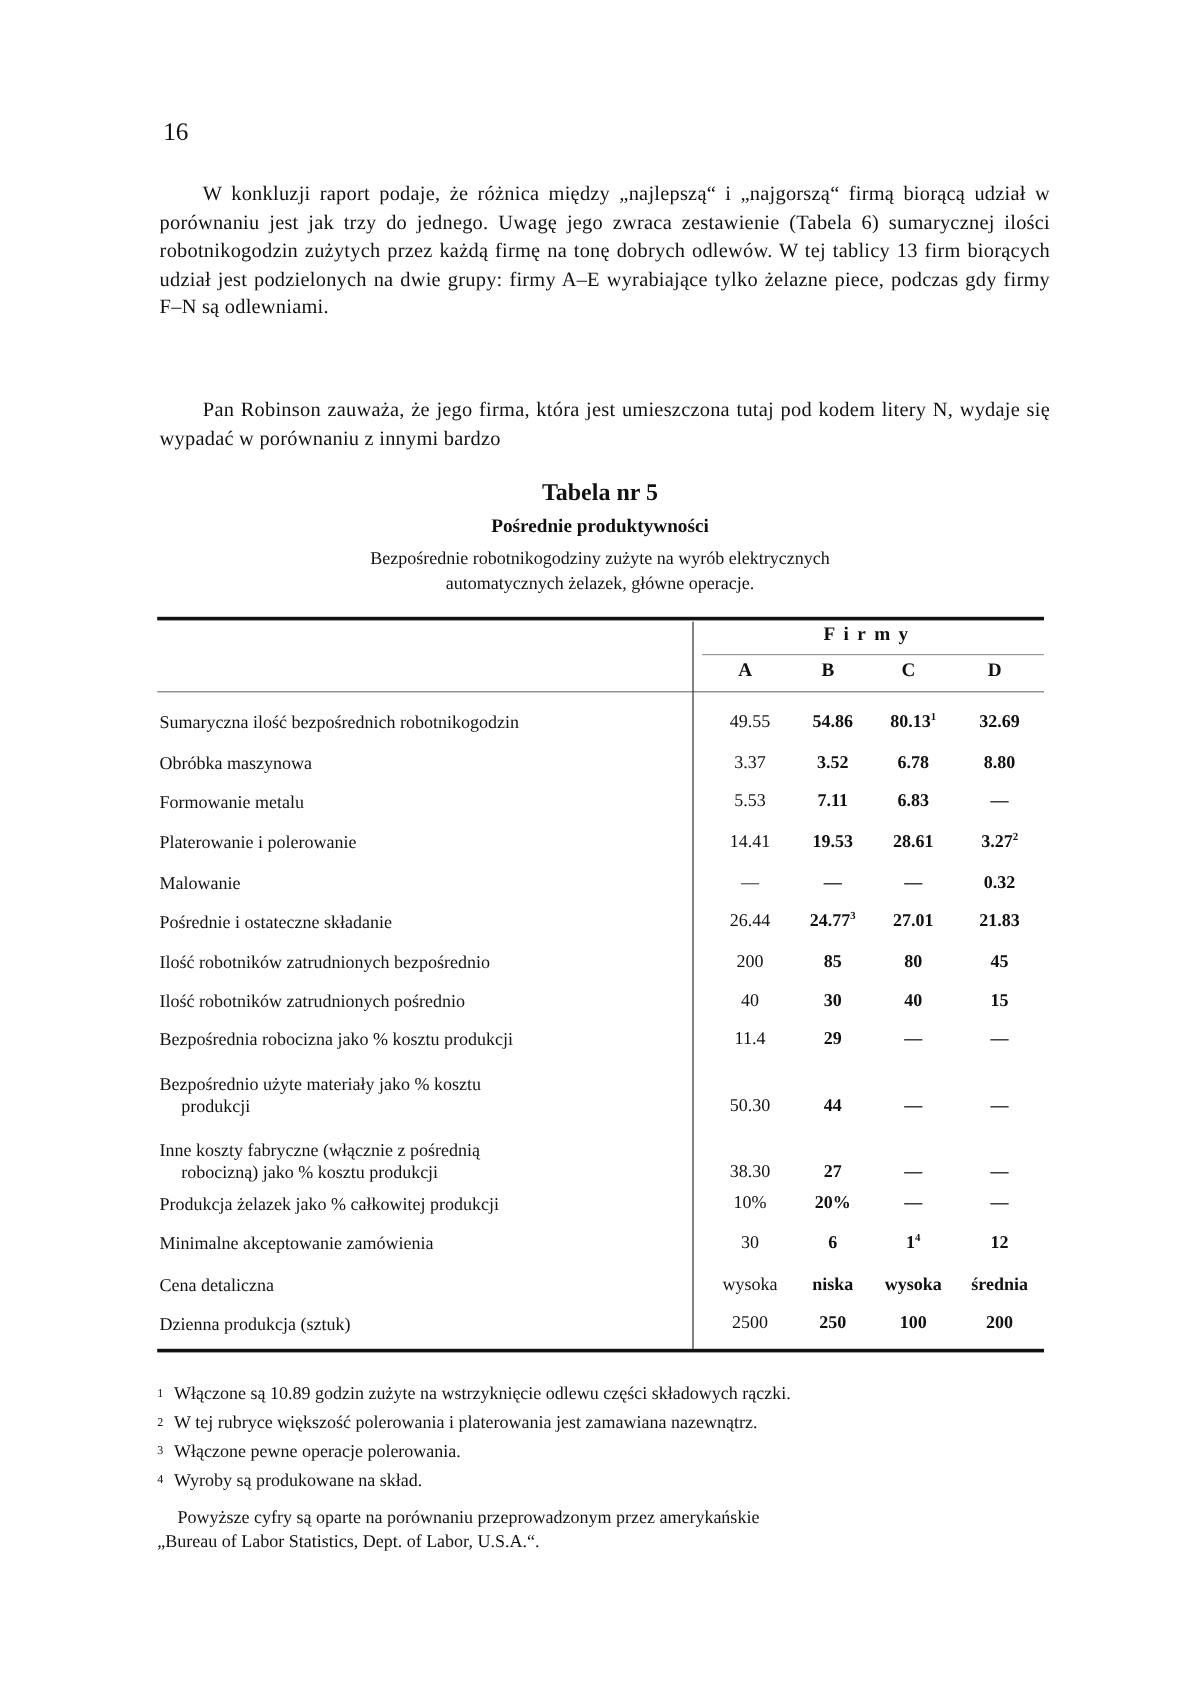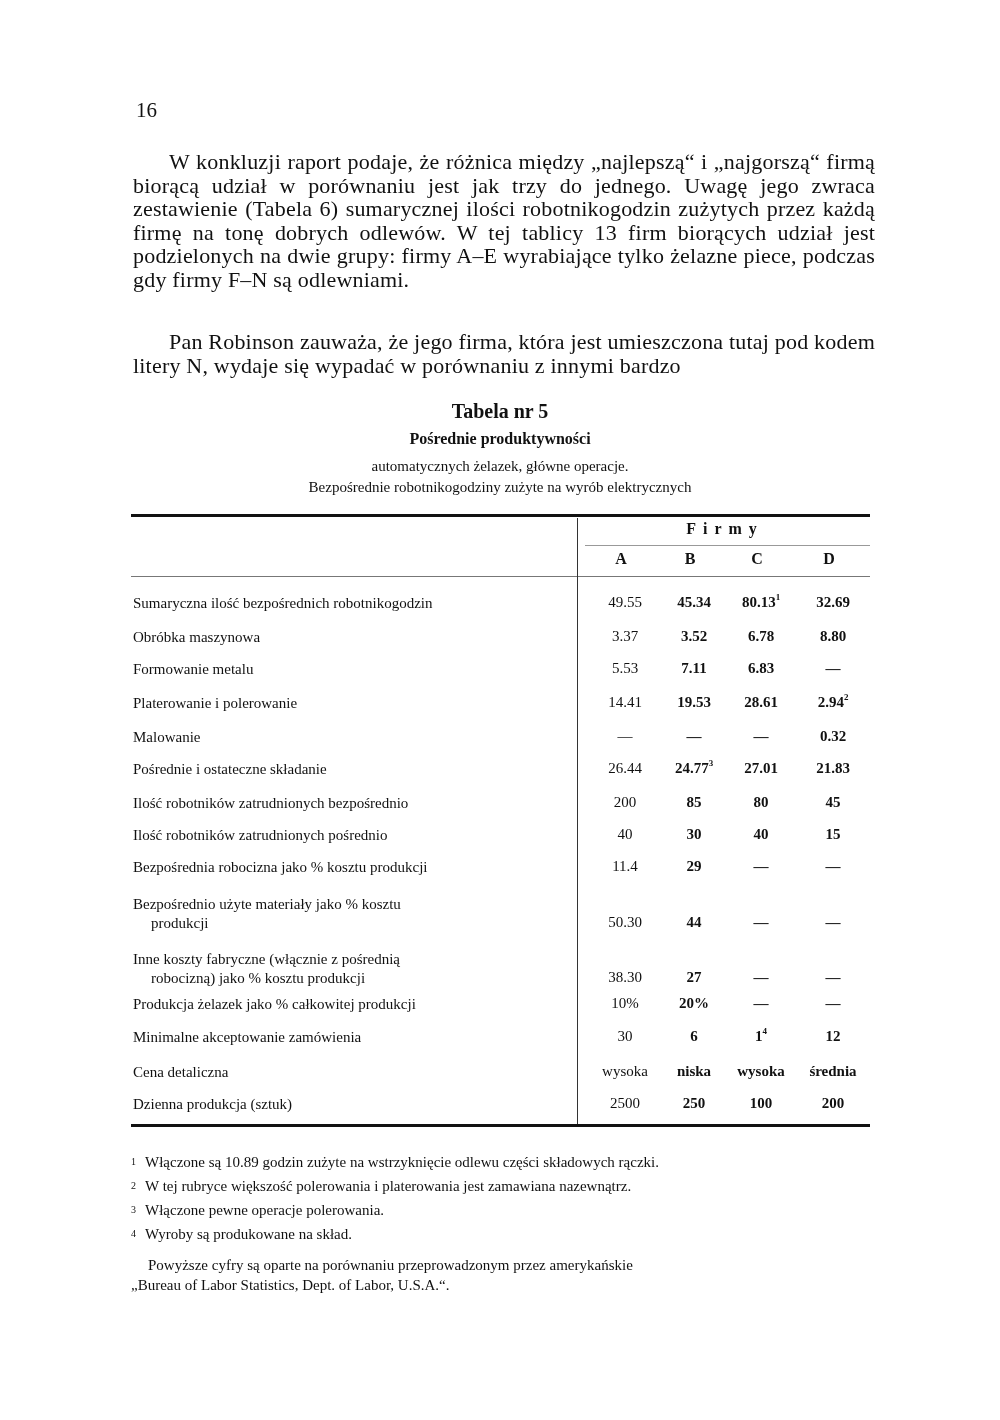--- a/index.html
+++ b/index.html
@@ -1,19 +1,19 @@
 <!DOCTYPE html>
 <html><head>
 <meta charset="utf-8">
 <style>
   html, body { margin: 0; padding: 0; background: #ffffff; }
   body { width: 1000px; height: 1420px; position: relative; overflow: hidden; color: #111; }
   .page { position: absolute; left: 0; top: 0; width: 1000px; height: 1272px; }
   .page-number { position: absolute; left: 136px; top: 98px; font-family: "Liberation Serif", serif; font-size: 21px; }
-  .body-text { position: absolute; left: 133px; width: 742px; font-family: "Liberation Serif", serif; font-size: 22px; line-height: 23.5px; text-align: justify; letter-spacing: 0.2px; }
+  .body-text { position: absolute; left: 133px; width: 742px; font-family: "Liberation Serif", serif; font-size: 17px; line-height: 23.5px; text-align: justify; letter-spacing: 0.2px; }
   .para1 { top: 150px; }
   .para2 { top: 330px; }
   .body-text p { margin: 0; text-indent: 36px; }
 
   .table-title { position: absolute; left: 0; width: 1000px; text-align: center; font-family: "Liberation Serif", serif; }
   .t-title { top: 400px; font-size: 20px; font-weight: bold; }
   .t-sub { top: 430px; font-size: 16px; font-weight: bold; }
   .t-desc { top: 456px; font-size: 15px; line-height: 21px; }
   .t-desc span { display: block; }
 
@@ -53,41 +53,41 @@
   <div class="body-text para1">
     <p>W konkluzji raport podaje, że różnica między „najlepszą“ i „najgorszą“ firmą biorącą udział w porównaniu jest jak trzy do jednego. Uwagę jego zwraca zestawienie (Tabela 6) sumarycznej ilości robotnikogodzin zużytych przez każdą firmę na tonę dobrych odlewów. W tej tablicy 13 firm biorących udział jest podzielonych na dwie grupy: firmy A–E wyrabiające tylko żelazne piece, podczas gdy firmy F–N są odlewniami.</p>
   </div>
   <div class="body-text para2">
     <p>Pan Robinson zauważa, że jego firma, która jest umieszczona tutaj pod kodem litery N, wydaje się wypadać w porównaniu z innymi bardzo</p>
   </div>
 
   <div class="table-title t-title">Tabela nr 5</div>
   <div class="table-title t-sub">Pośrednie produktywności</div>
   <div class="table-title t-desc">
+    <span>Bezpośrednie robotnikogodziny zużyte na wyrób elektrycznych</span>
     <span>automatycznych żelazek, główne operacje.</span>
-    <span>Bezpośrednie robotnikogodziny zużyte na wyrób elektrycznych</span>
   </div>
 
   <div class="rule rule-top"></div>
   <div class="rule rule-firmy"></div>
   <div class="rule rule-head"></div>
   <div class="vrule"></div>
   <div class="rule rule-bottom"></div>
 
   <div class="firmy">Firmy</div>
   <div class="col-head" style="left:591px">A</div>
   <div class="col-head" style="left:660px">B</div>
   <div class="col-head" style="left:727px">C</div>
   <div class="col-head" style="left:799px">D</div>
 
   <div id="table-body">
       <div class="row" style="top: 594px;">
         <div class="label"><span>Sumaryczna ilość bezpośrednich robotnikogodzin</span></div>
         <div class="cell c0" style="top: 0px;"><span>49.55</span></div>
-        <div class="cell c1 bold" style="top: 0px;"><span>45.34</span></div>
+        <div class="cell c1 bold" style="top: 0px;"><span>54.86</span></div>
         <div class="cell c2 bold" style="top: 0px;"><span>80.13</span><sup>1</sup></div>
         <div class="cell c3 bold" style="top: 0px;"><span>32.69</span></div>
       </div>
       <div class="row" style="top: 628px;">
         <div class="label"><span>Obróbka maszynowa</span></div>
         <div class="cell c0" style="top: 0px;"><span>3.37</span></div>
         <div class="cell c1 bold" style="top: 0px;"><span>3.52</span></div>
         <div class="cell c2 bold" style="top: 0px;"><span>6.78</span></div>
         <div class="cell c3 bold" style="top: 0px;"><span>8.80</span></div>
       </div>
@@ -96,21 +96,21 @@
         <div class="cell c0" style="top: 0px;"><span>5.53</span></div>
         <div class="cell c1 bold" style="top: 0px;"><span>7.11</span></div>
         <div class="cell c2 bold" style="top: 0px;"><span>6.83</span></div>
         <div class="cell c3 bold" style="top: 0px;"><span>—</span></div>
       </div>
       <div class="row" style="top: 694px;">
         <div class="label"><span>Platerowanie i polerowanie</span></div>
         <div class="cell c0" style="top: 0px;"><span>14.41</span></div>
         <div class="cell c1 bold" style="top: 0px;"><span>19.53</span></div>
         <div class="cell c2 bold" style="top: 0px;"><span>28.61</span></div>
-        <div class="cell c3 bold" style="top: 0px;"><span>2.94</span><sup>2</sup></div>
+        <div class="cell c3 bold" style="top: 0px;"><span>3.27</span><sup>2</sup></div>
       </div>
       <div class="row" style="top: 728px;">
         <div class="label"><span>Malowanie</span></div>
         <div class="cell c0" style="top: 0px;"><span>—</span></div>
         <div class="cell c1 bold" style="top: 0px;"><span>—</span></div>
         <div class="cell c2 bold" style="top: 0px;"><span>—</span></div>
         <div class="cell c3 bold" style="top: 0px;"><span>0.32</span></div>
       </div>
       <div class="row" style="top: 760px;">
         <div class="label"><span>Pośrednie i ostateczne składanie</span></div>

